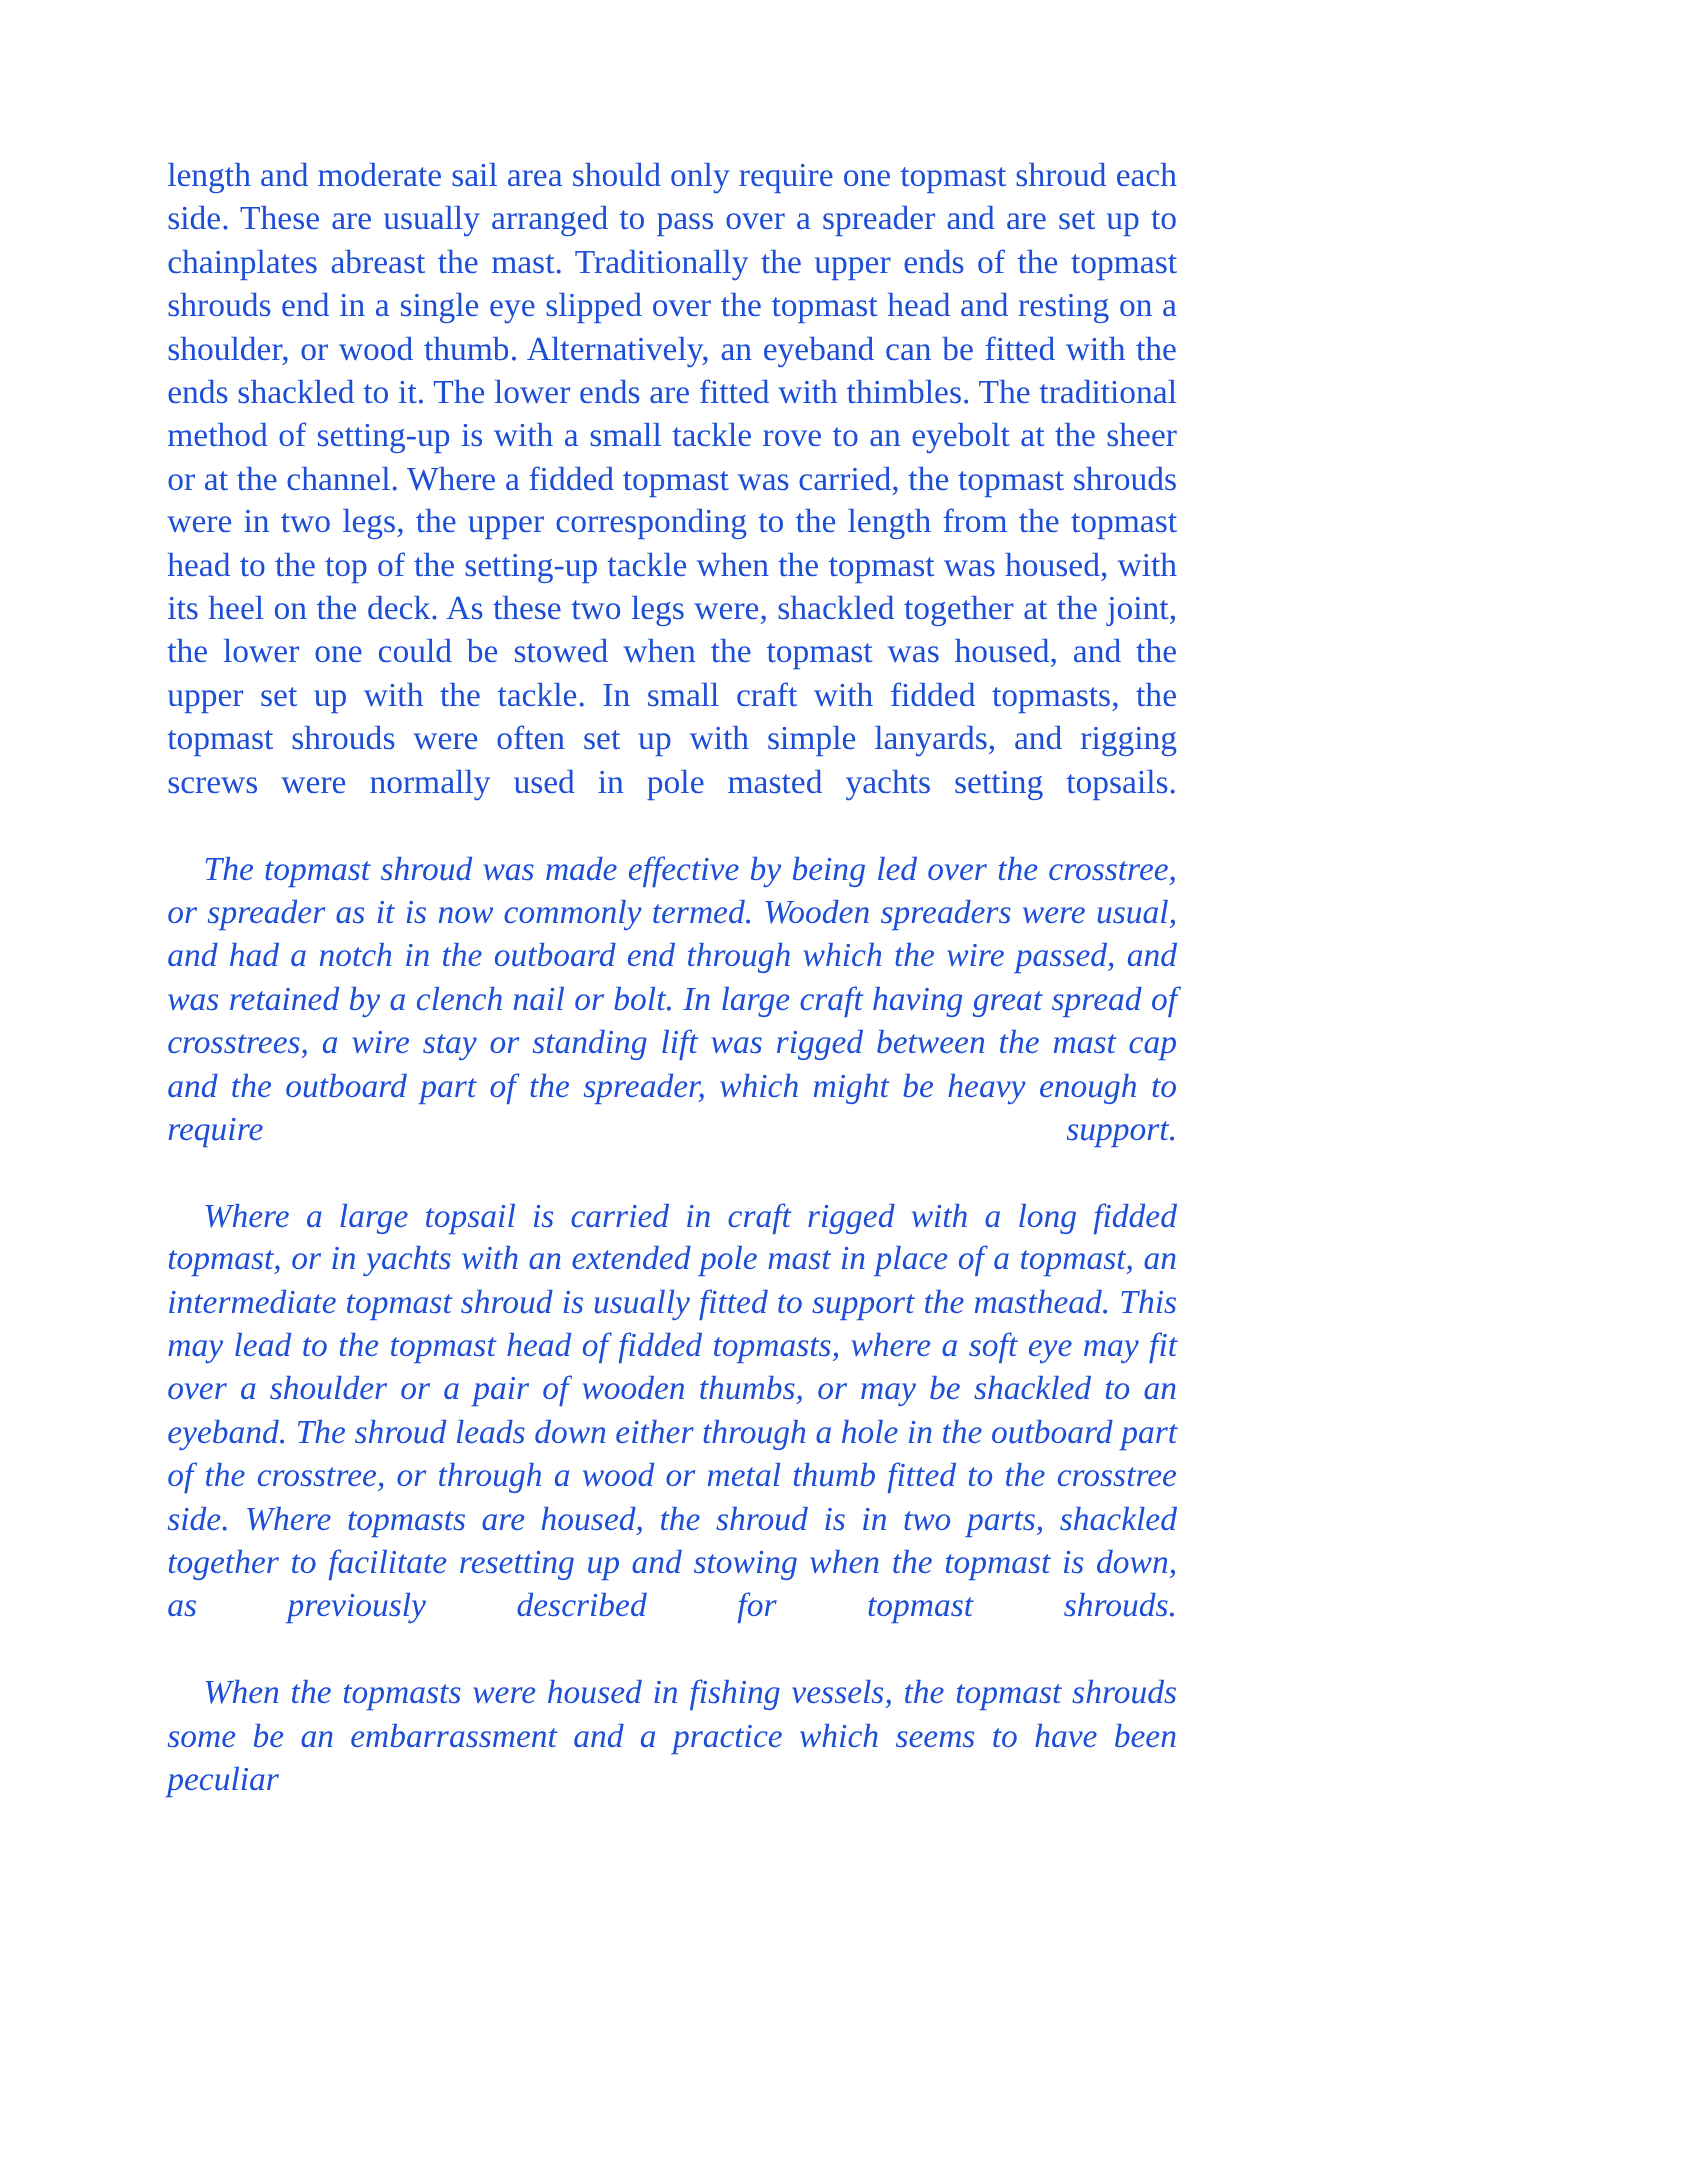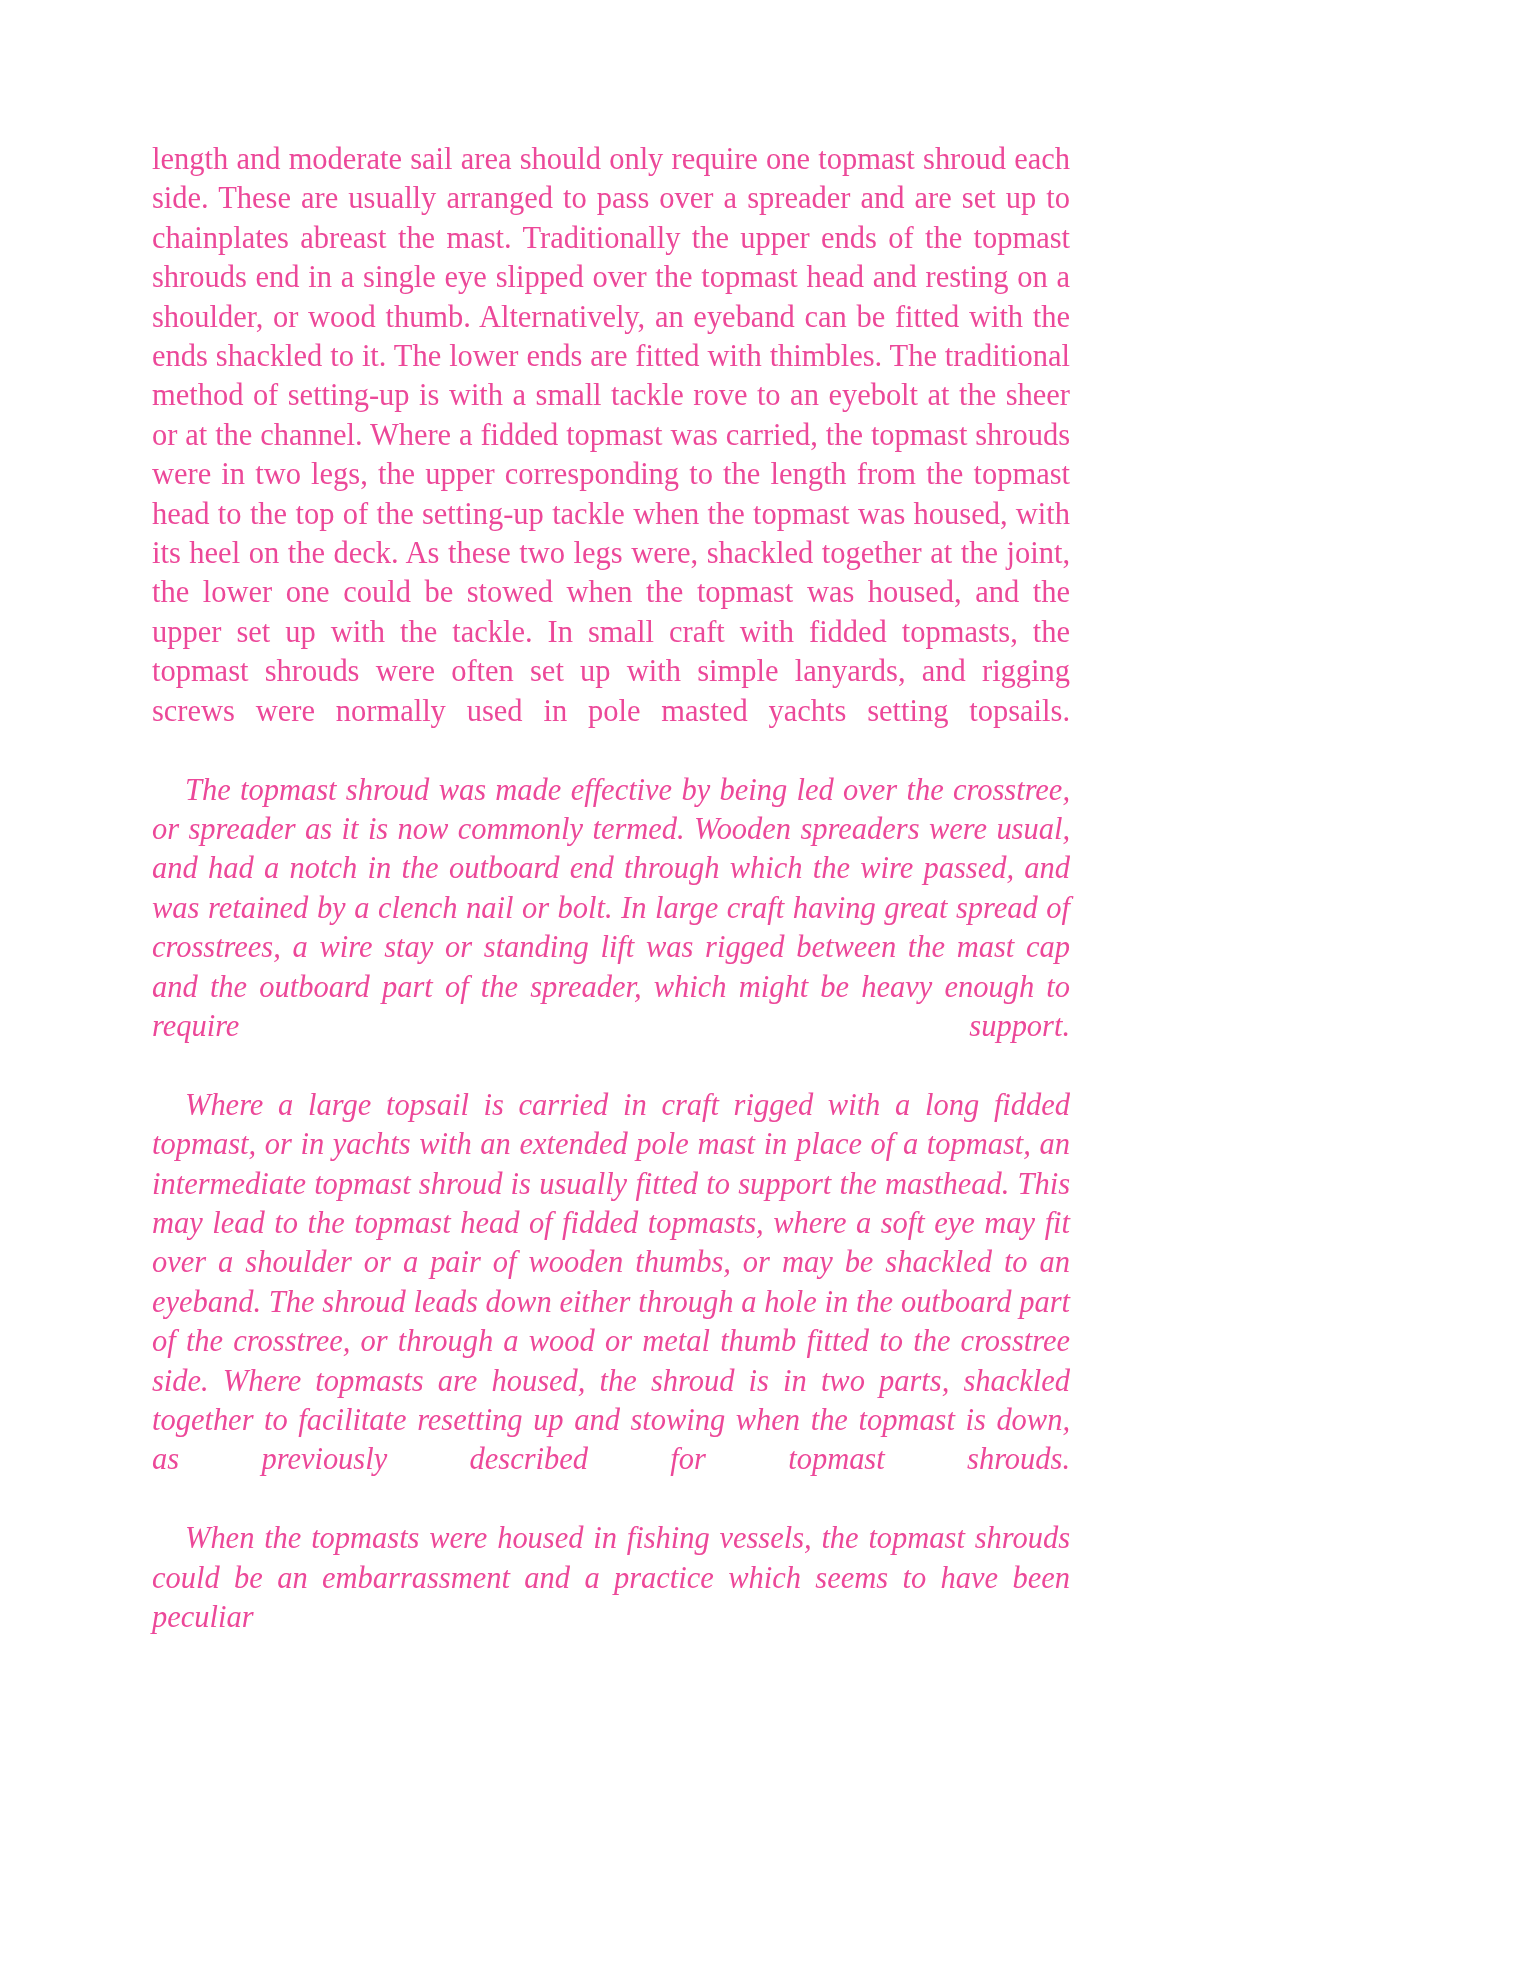--- a/index.html
+++ b/index.html
@@ -31,21 +31,21 @@
     width: 918px;
   }
 
   p.para {
     margin: 0;
     padding: 0;
     text-align: justify;
     text-justify: inter-word;
     font-size: 30.5px;
     line-height: 39.4px;
-    color: #ec4899;
+    color: #1d4ed8;
     font-family: "Liberation Serif", "DejaVu Serif", serif;
     letter-spacing: -0.02px;
     word-spacing: 0px;
     -webkit-font-smoothing: antialiased;
   }
 
   p.para.indented {
     text-indent: 33px;
     font-style: italic;
   }
@@ -63,16 +63,16 @@
 <div id="page">
   <div id="text-block">
 
     <p class="para">length and moderate sail area should only require one topmast shroud each side. These are usually arranged to pass over a spreader and are set up to chainplates abreast the mast. Traditionally the upper ends of the topmast shrouds end in a single eye slipped over the topmast head and resting on a shoulder, or wood thumb. Alternatively, an eyeband can be fitted with the ends shackled to it. The lower ends are fitted with thimbles. The traditional method of setting-up is with a small tackle rove to an eyebolt at the sheer or at the channel. Where a fidded topmast was carried, the topmast shrouds were in two legs, the upper corresponding to the length from the topmast head to the top of the setting-up tackle when the topmast was housed, with its heel on the deck. As these two legs were, shackled together at the joint, the lower one could be stowed when the topmast was housed, and the upper set up with the tackle. In small craft with fidded topmasts, the topmast shrouds were often set up with simple lanyards, and rigging screws were normally used in pole masted yachts setting topsails.</p>
 
     <p class="para indented">The topmast shroud was made effective by being led over the crosstree, or spreader as it is now commonly termed. Wooden spreaders were usual, and had a notch in the outboard end through which the wire passed, and was retained by a clench nail or bolt. In large craft having great spread of crosstrees, a wire stay or standing lift was rigged between the mast cap and the outboard part of the spreader, which might be heavy enough to require support.</p>
 
     <p class="para indented">Where a large topsail is carried in craft rigged with a long fidded topmast, or in yachts with an extended pole mast in place of a topmast, an intermediate topmast shroud is usually fitted to support the masthead. This may lead to the topmast head of fidded topmasts, where a soft eye may fit over a shoulder or a pair of wooden thumbs, or may be shackled to an eyeband. The shroud leads down either through a hole in the outboard part of the crosstree, or through a wood or metal thumb fitted to the crosstree side. Where topmasts are housed, the shroud is in two parts, shackled together to facilitate resetting up and stowing when the topmast is down, as previously described for topmast shrouds.</p>
 
 
-    <p class="para indented">When the topmasts were housed in fishing vessels, the topmast shrouds could be an embarrassment and a practice which seems to have been peculiar</p>
+    <p class="para indented">When the topmasts were housed in fishing vessels, the topmast shrouds some be an embarrassment and a practice which seems to have been peculiar</p>
 
   </div>
 </div>
 
 </body></html>

